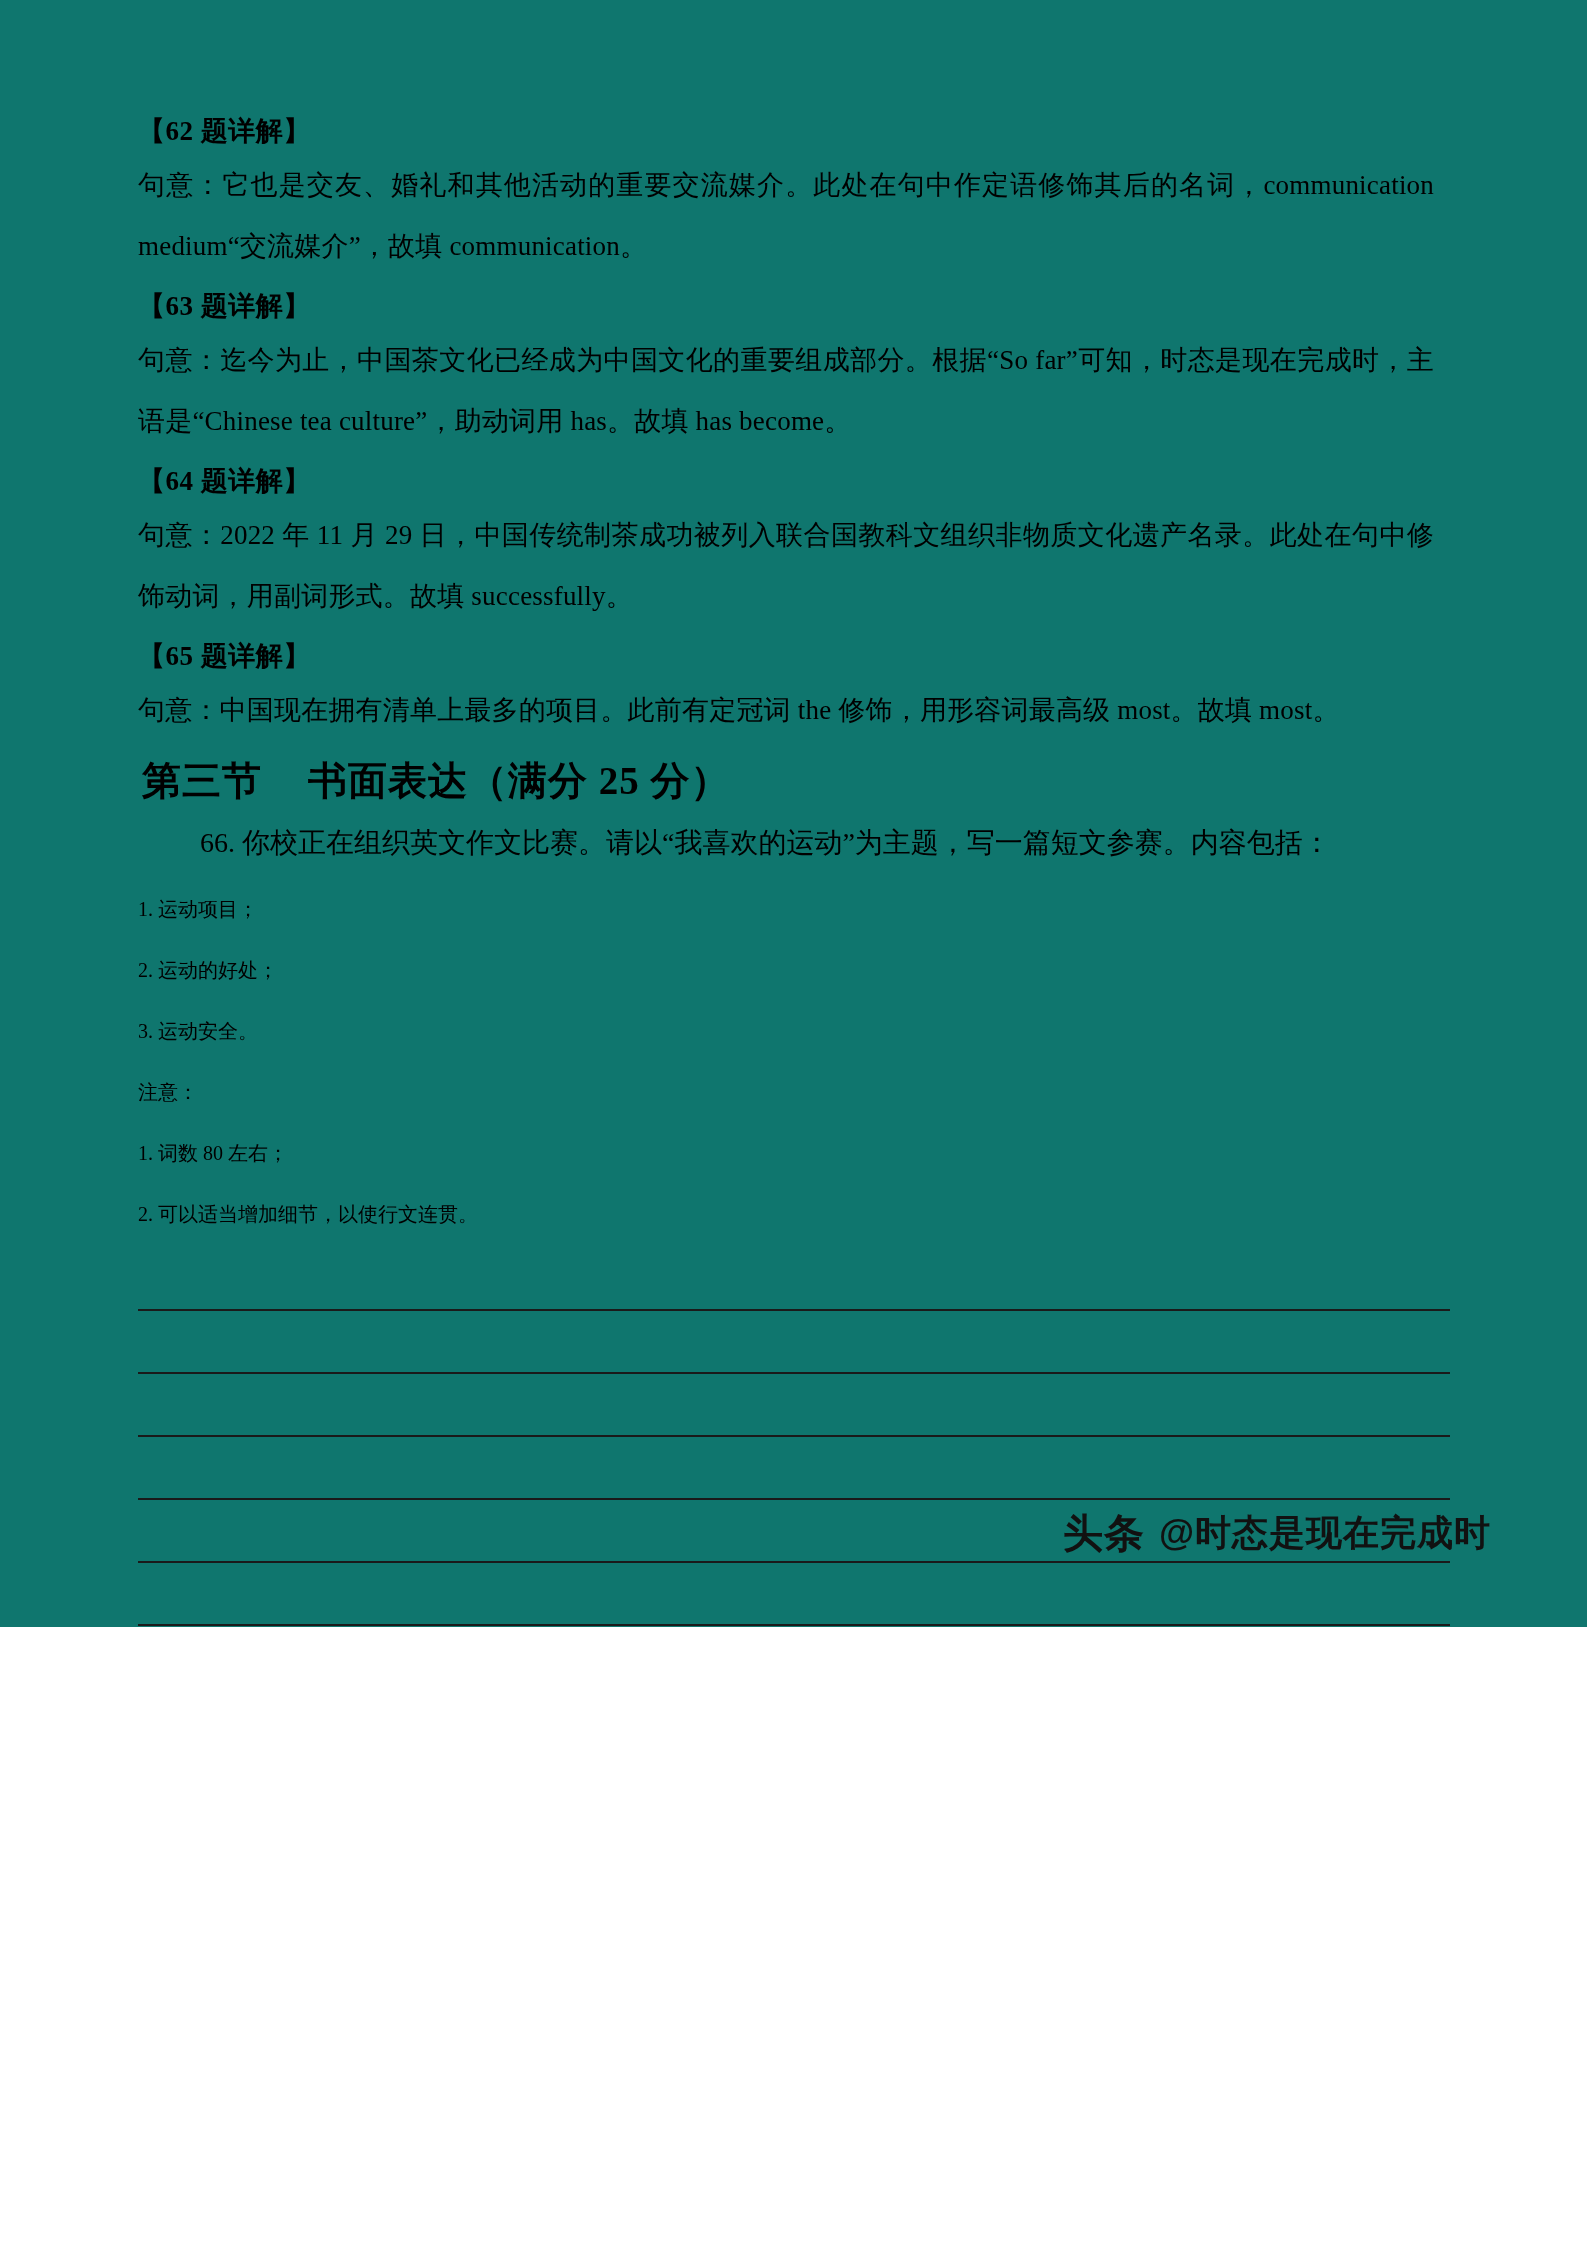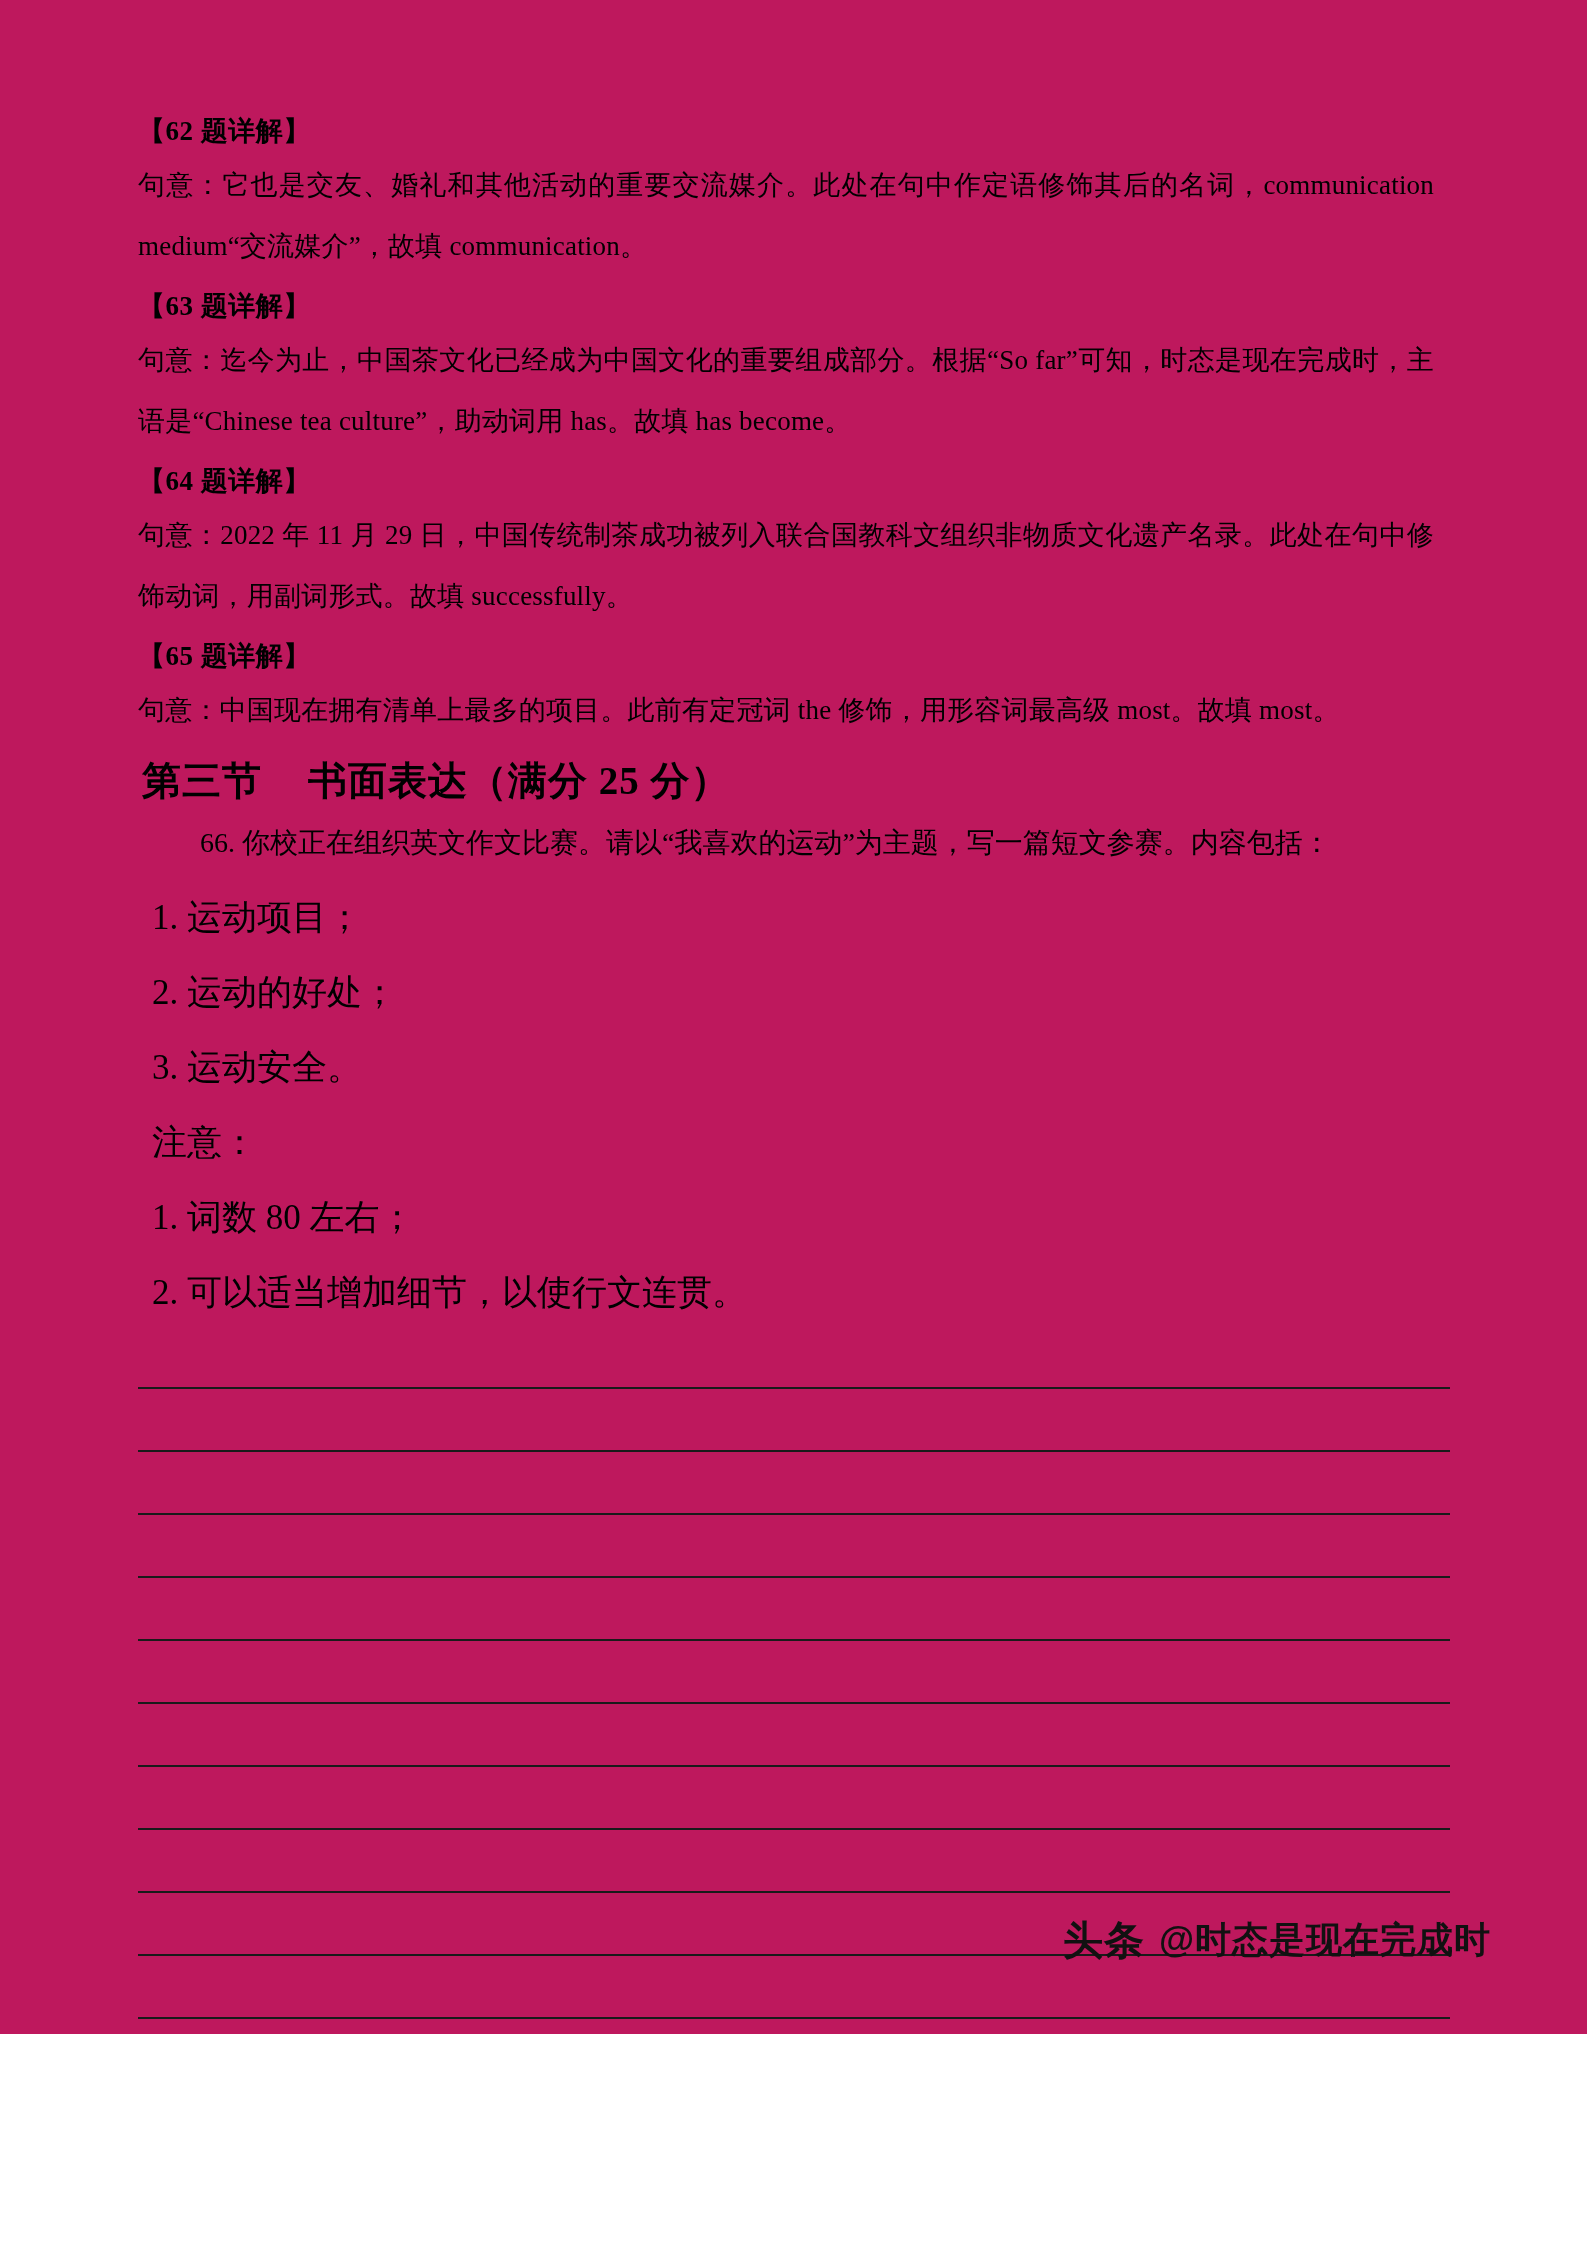--- a/index.html
+++ b/index.html
@@ -7,22 +7,22 @@
     padding: 0;
     background: #ffffff;
   }
   body {
     font-family: "Liberation Serif", "DejaVu Serif", serif;
     color: #000000;
   }
   .page {
     position: relative;
     width: 1587px;
-    height: 2034px;
-    background: #be185d;
+    height: 1627px;
+    background: #0f766e;
     box-sizing: border-box;
     overflow: hidden;
   }
   .content {
     position: absolute;
     left: 138px;
     top: 118px;
     width: 1312px;
   }
 
@@ -64,23 +64,23 @@
   .prompt {
     font-size: 28px;
     line-height: 61px;
     margin: 0 0 6px 0;
     text-indent: 62px;
     text-align: justify;
     text-justify: inter-character;
     font-family: Liberation Serif, serif;
   }
   .listline {
-    font-size: 35px;
+    font-size: 20px;
     line-height: 61px;
-    margin: 14px;
+    margin: 0;
   }
 
   
   .rules {
     margin-top: 64px;
   }
   .rule {
     height: 61px;
     border-bottom: 2px solid #1a1a1a;
   }

